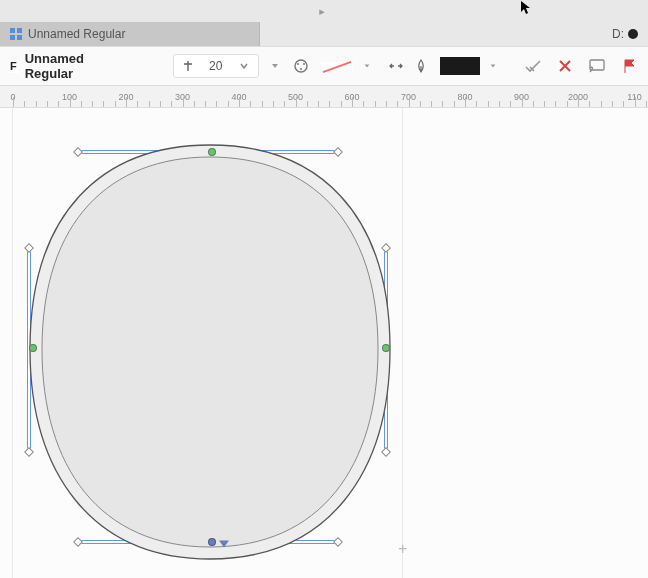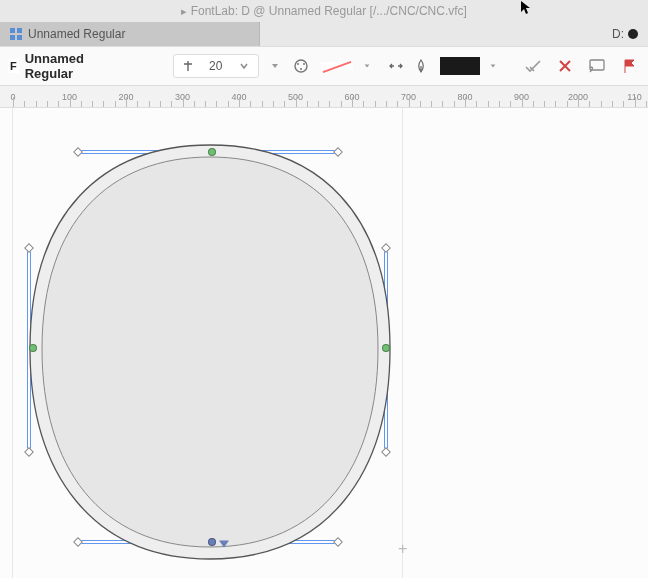--- a/index.html
+++ b/index.html
@@ -228,21 +228,20 @@
     font-size: 14px;
     color: #222;
     pointer-events: none;
   }
 </style>
 </head>
 <body>
 
 <div class="titlebar">
   <span class="pointer">▸</span>
-  <span>FontLab: D @ Unnamed Regular [/.../CNC/CNC.vfc]</span>
   <span class="cursor-overlay">
     <svg width="12" height="16" viewBox="0 0 12 16">
         <path d="M1 1 L1 12 L4 9 L6 14 L8 13 L6 8 L10 8 Z" fill="#000"></path>
       </svg>
   </span>
 </div>
 
 <div class="tabbar">
   <div class="tab">
     <span class="tab-icon">

